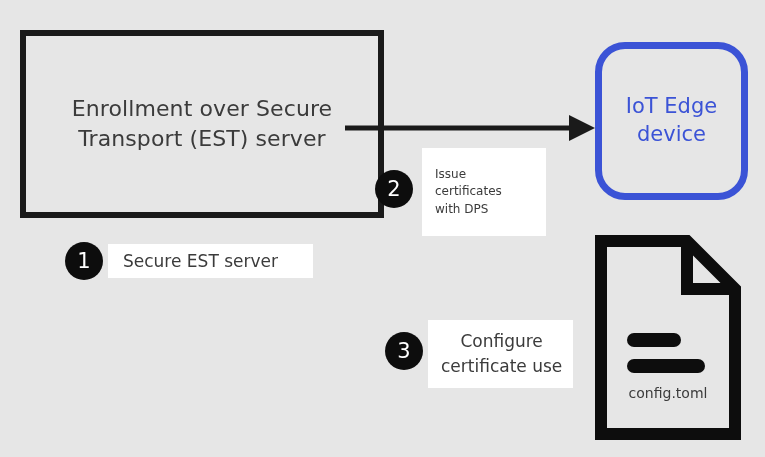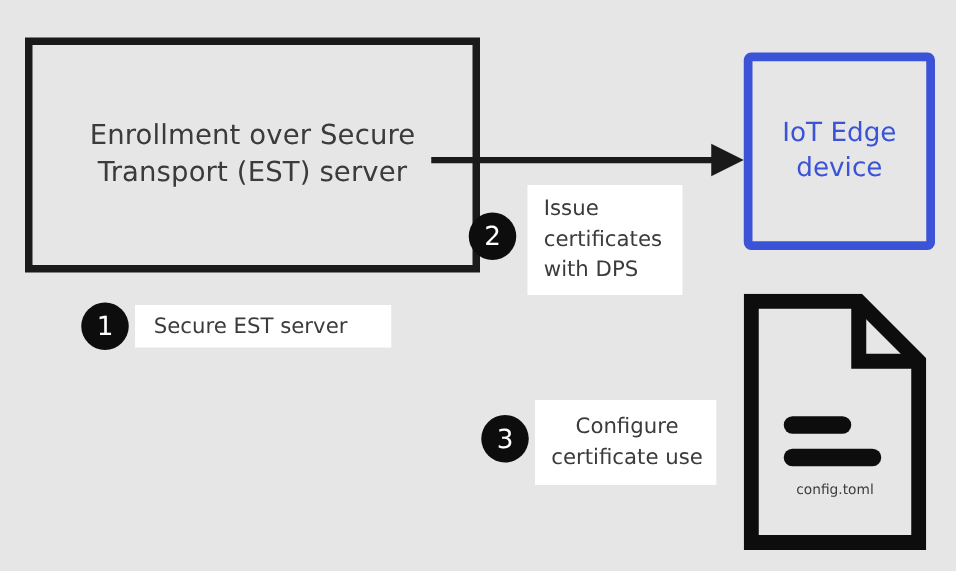--- a/index.html
+++ b/index.html
@@ -44,21 +44,21 @@
 
   
   .edge-box {
     position: absolute;
     left: 595px;
     top: 42px;
     width: 153px;
     height: 158px;
     box-sizing: border-box;
     border: 7px solid #3b53d6;
-    border-radius: 6px;
+    border-radius: 30px;
     background: #e6e6e6;
     display: flex;
     align-items: center;
     justify-content: center;
   }
   .edge-box-label {
     font-size: 21px;
     line-height: 1.32;
     color: #3b53d6;
     text-align: center;
@@ -115,21 +115,21 @@
     padding-left: 15px;
     font-size: 17px;
     line-height: 1.3;
   }
   .callout-2 {
     left: 422px;
     top: 148px;
     width: 124px;
     height: 88px;
     padding-left: 13px;
-    font-size: 17px;
+    font-size: 12px;
     line-height: 1.45;
   }
   .callout-3 {
     left: 428px;
     top: 320px;
     width: 145px;
     height: 68px;
     padding-left: 13px;
     font-size: 17px;
     line-height: 1.45;
@@ -150,21 +150,21 @@
     top: 0;
     width: 146px;
     height: 205px;
   }
   .doc-filename {
     position: absolute;
     left: 0;
     top: 150px;
     width: 146px;
     text-align: center;
-    font-size: 11px;
+    font-size: 14px;
     color: #3b3b3b;
     pointer-events: none;
   }
 </style>
 </head>
 <body>
 
 <div id="canvas">
 
   <div class="est-box">

